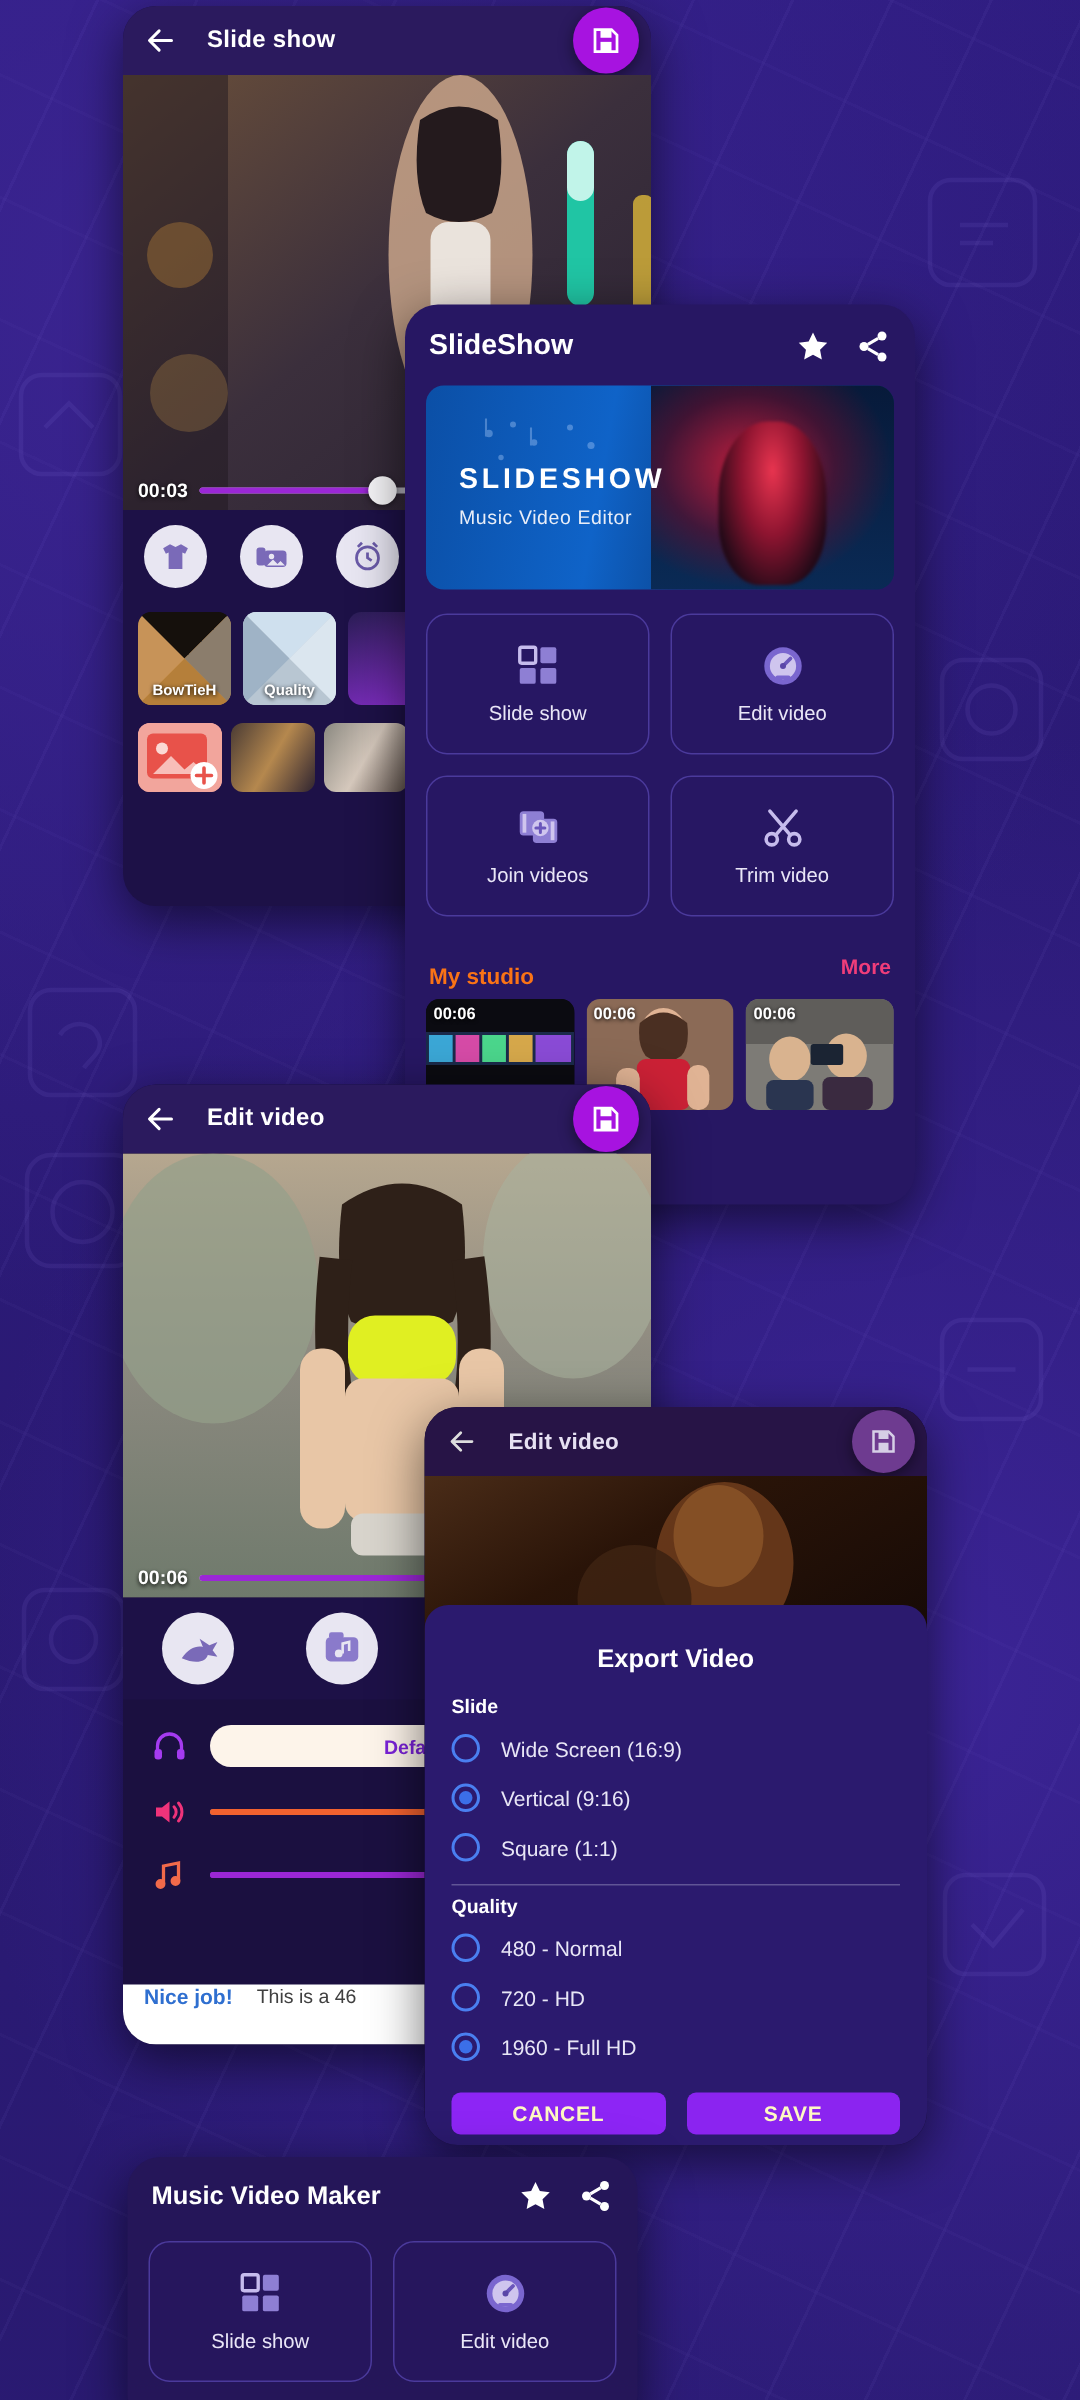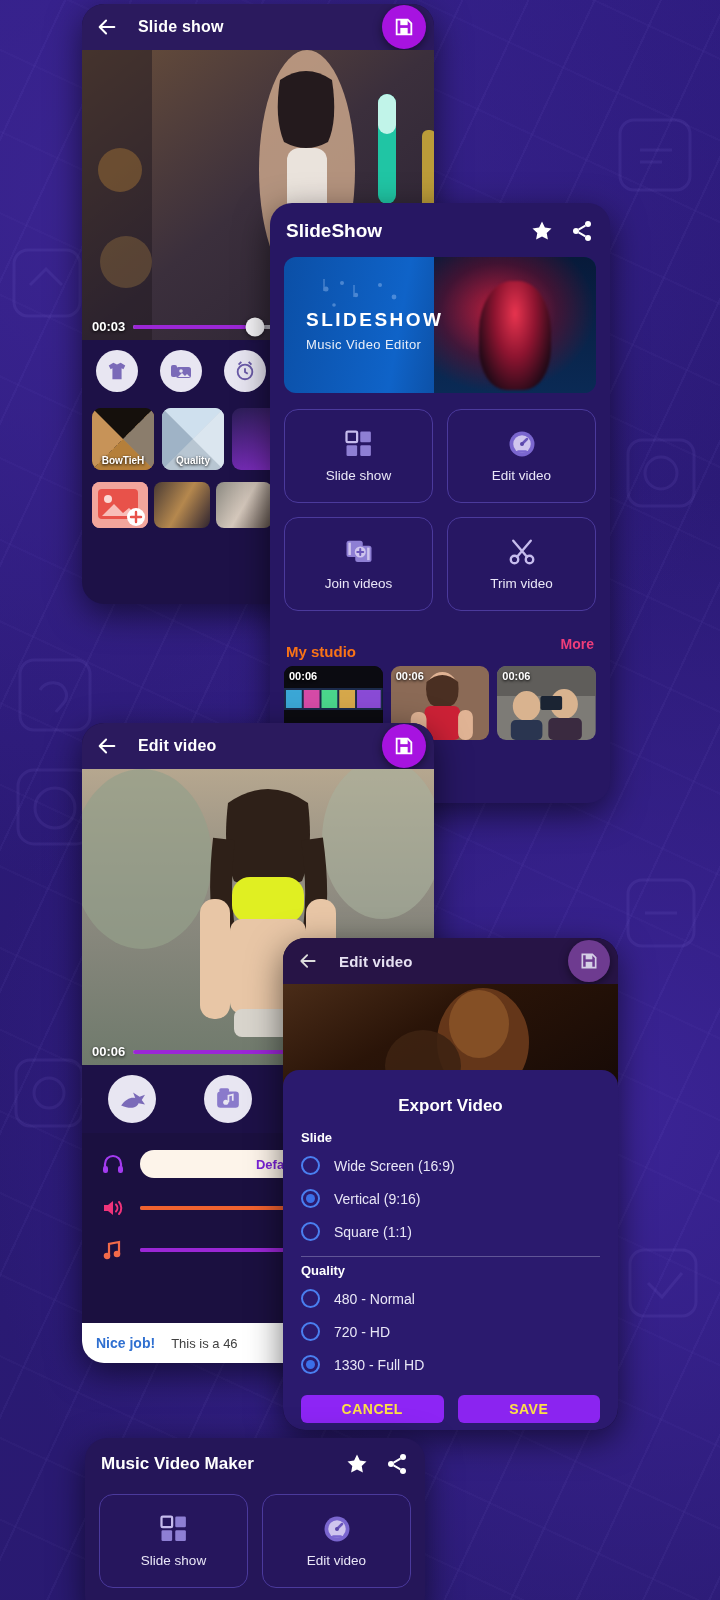--- a/index.html
+++ b/index.html
@@ -186,21 +186,21 @@
   .sldr { flex:1; height:4px; border-radius:3px; background:#7d7d8d; position:relative; }
   .sldr .f { position:absolute; left:0; top:0; bottom:0; border-radius:3px; }
   .sldr .bub {
     position:absolute; top:50%; transform:translate(-50%,-50%);
     width:24px; height:24px; border-radius:50%;
     display:flex; align-items:center; justify-content:center;
     color:#fff; font-size:10px; font-weight:700;
   }
   .adbar {
     position:absolute; left:0; right:0; bottom:0; height:40px;
-    background:#fff; display:flex; align-items:center;
+    background:#fff; display:flex; align-items:flex-start;
     padding: 0 14px; gap: 16px; border-radius: 0 0 20px 20px;
   }
   .adbar .nj { color:#2f6fd0; font-size:14px; font-weight:700; }
   .adbar .tx { color:#404040; font-size:13px; }
   .adbar .tag {
     position:absolute; right: 10px; top:-14px;
     background:#5a5a5a; color:#fff; font-size:10px;
     padding: 1px 5px; border-radius:2px;
   }
   
@@ -219,21 +219,21 @@
     display:flex; align-items:center; justify-content:center;
   }
   .radio i { width:9px; height:9px; border-radius:50%; background:#3b6fe8; display:block; }
   .radio-row .rl { color:#e8e6f6; font-size:14px; }
   .dlg-div { height:1px; background:#8d86b8; opacity:.55; margin: 8px 0 6px; }
   .dlg-btns { display:flex; gap: 14px; margin-top: 14px; }
   .dbtn {
     flex:1; height: 28px; border-radius:6px;
     background: #8d25f5;
     display:flex; align-items:center; justify-content:center;
-    color:#fde047; font-size:14px; font-weight:700; letter-spacing:.5px;
+    color:#fef9c3; font-size:14px; font-weight:700; letter-spacing:.5px;
   }
   .dbtn.alt { background: #8b24f0; }
   svg { display:block; }
 </style>
 </head>
 <body>
 
 <div id="stage">
   <div id="doodles"></div>
   <svg id="doodles2" viewBox="0 0 720 1600">
@@ -653,21 +653,21 @@
         <div class="rl">480 - Normal</div>
       </div>
       <div class="radio-row">
         <div class="radio"></div>
         <div class="rl">720 - HD</div>
       </div>
       <div class="radio-row">
         <div class="radio">
             <i></i>
           </div>
-        <div class="rl">1330 - Full HD</div>
+        <div class="rl">1960 - Full HD</div>
       </div>
 
       <div class="dlg-btns">
         <div class="dbtn">CANCEL</div>
         <div class="dbtn alt">SAVE</div>
       </div>
     </div>
   </div>
 
   <div class="phone" style="left:85px; top:1438px; width:340px; height:180px; background:#251659;">

